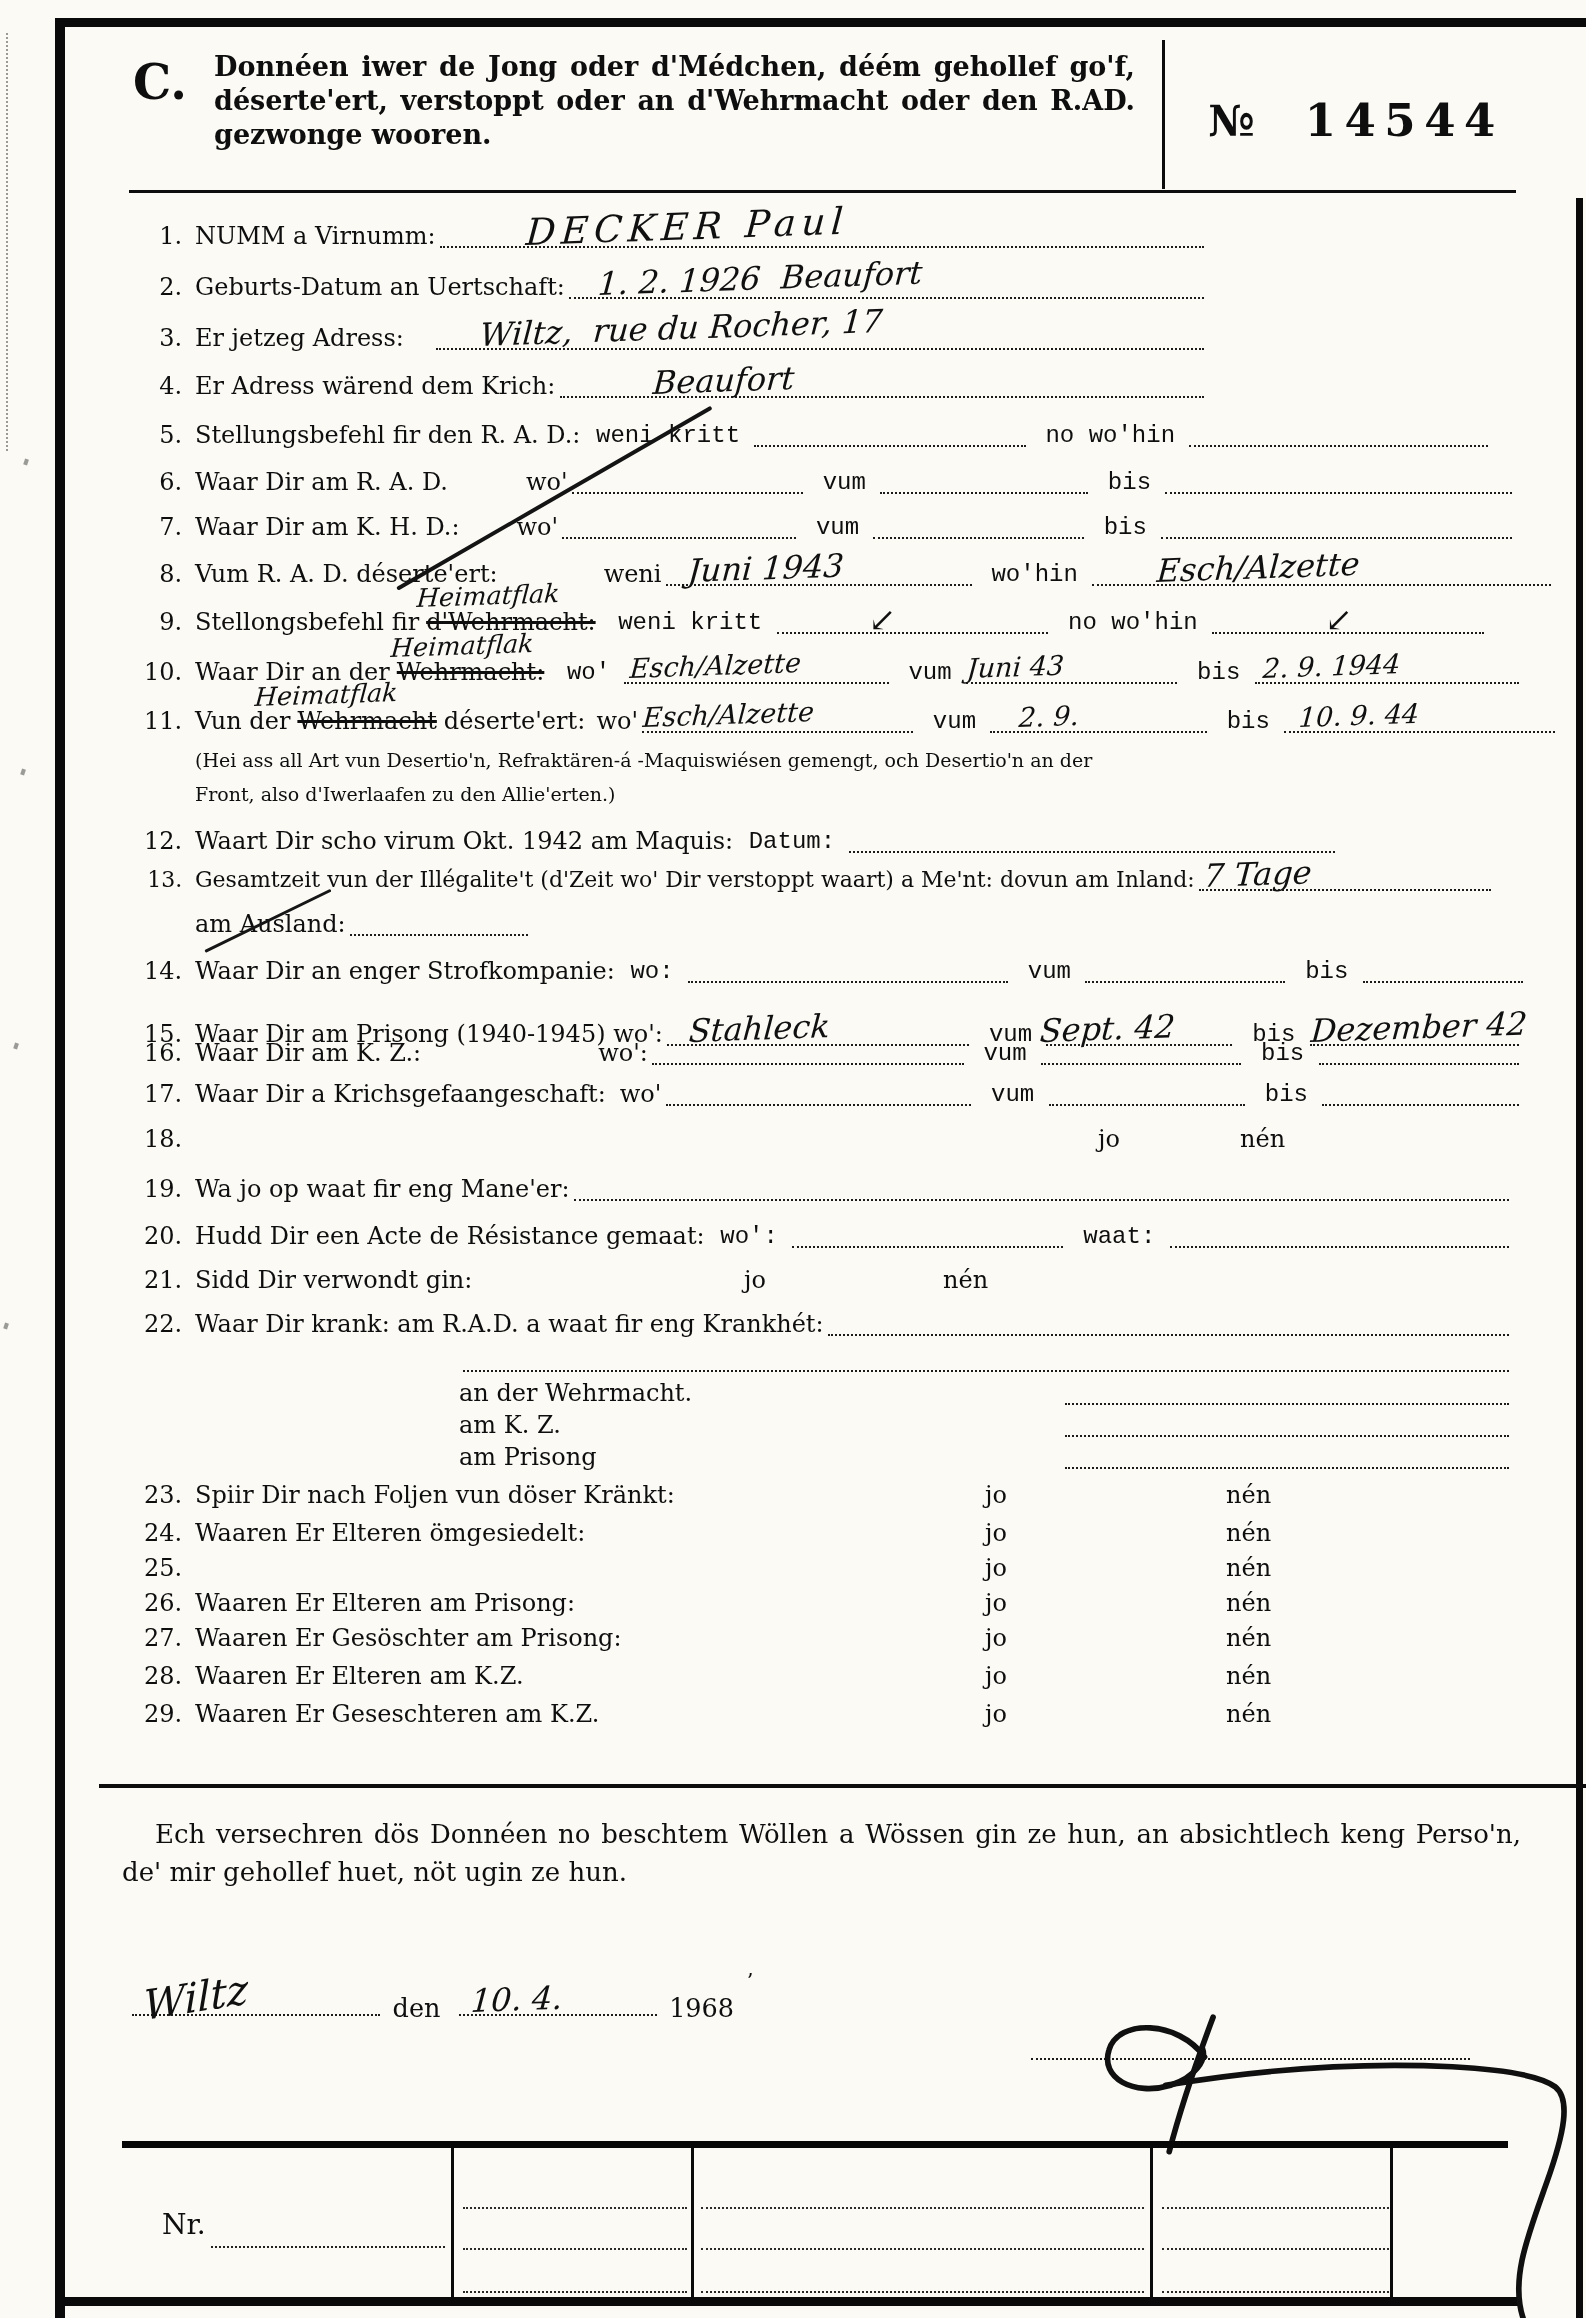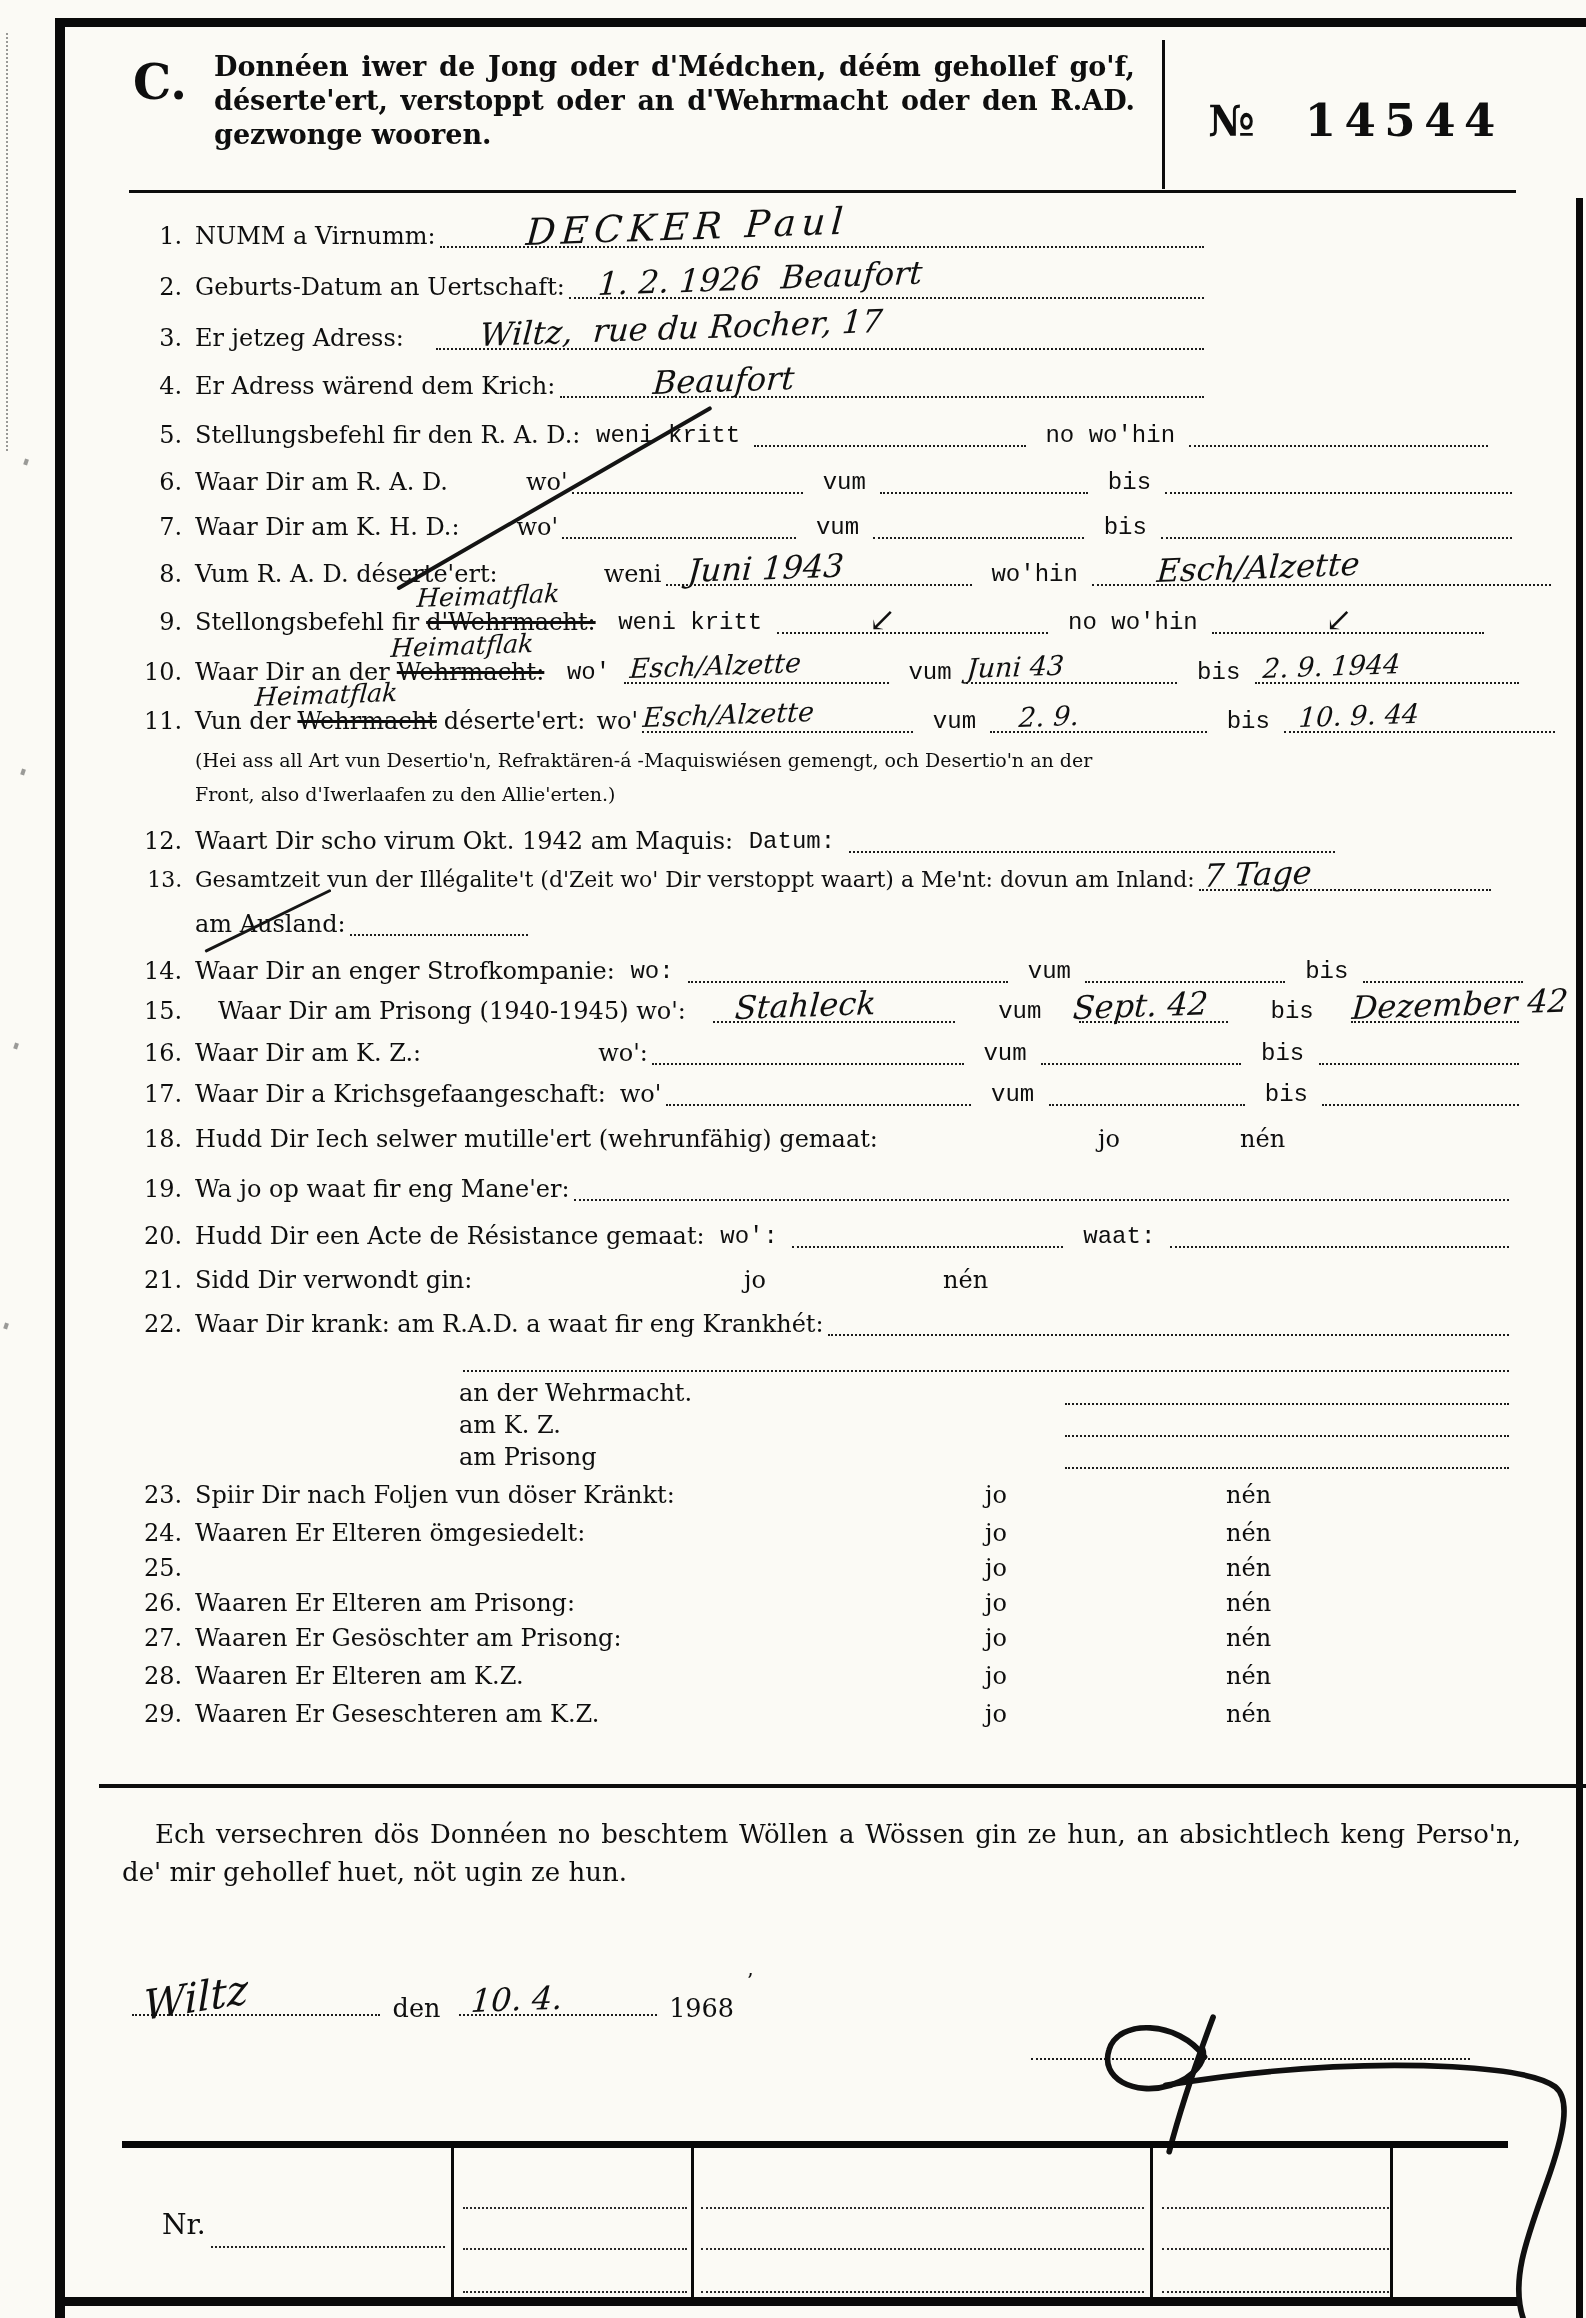--- a/index.html
+++ b/index.html
@@ -241,21 +241,21 @@
       <div class="row" style="top: 948px; width: 1392px;">
         <span class="num">14.</span>
         <span class="pt">Waar Dir an enger Strofkompanie:</span>
         <span class="pt mid">wo:</span>
         <span class="d" style="flex-grow: 1.6;"></span>
         <span class="pt mid">vum</span>
         <span class="d" style="flex-grow: 1;"></span>
         <span class="pt mid">bis</span>
         <span class="d" style="flex-grow: 0.8;"></span>
       </div>
-      <div class="row" style="top: 988px; width: 1388px; gap: 23px;">
+      <div class="row" style="top: 1011px; width: 1388px;">
         <span class="num">15.</span>
         <span class="pt">Waar Dir am Prisong (1940-1945) wo':</span>
         <span class="d" style="flex-grow: 1.3;">
           <span class="hw hw-lg" style="left: 21px;">Stahleck</span>
         </span>
         <span class="pt mid">vum</span>
         <span class="d" style="flex-grow: 0.8;">
           <span class="hw hw-lg" style="left: -7px;">Sept. 42</span>
         </span>
         <span class="pt mid">bis</span>
@@ -280,21 +280,20 @@
         <span class="sp" style="width: 14px;"></span>
         <span class="pt">wo'</span>
         <span class="d" style="flex-grow: 1.4;"></span>
         <span class="pt mid">vum</span>
         <span class="d" style="flex-grow: 0.9;"></span>
         <span class="pt mid">bis</span>
         <span class="d" style="flex-grow: 0.9;"></span>
       </div>
       <div class="row" style="top: 1116px; width: 1381px;">
         <span class="num">18.</span>
-        <span class="pt">Hudd Dir Iech selwer mutille'ert (wehrunfähig) gemaat:</span>
         <span class="pt abs" style="left: 963px;">jo</span>
         <span class="pt abs" style="left: 1105px;">nén</span>
       </div>
       <div class="row" style="top: 1166px; width: 1378px;">
         <span class="num">19.</span>
         <span class="pt">Wa jo op waat fir eng Mane'er:</span>
         <span class="d" style="flex-grow: 1;"></span>
       </div>
       <div class="row" style="top: 1213px; width: 1378px;">
         <span class="num">20.</span>

